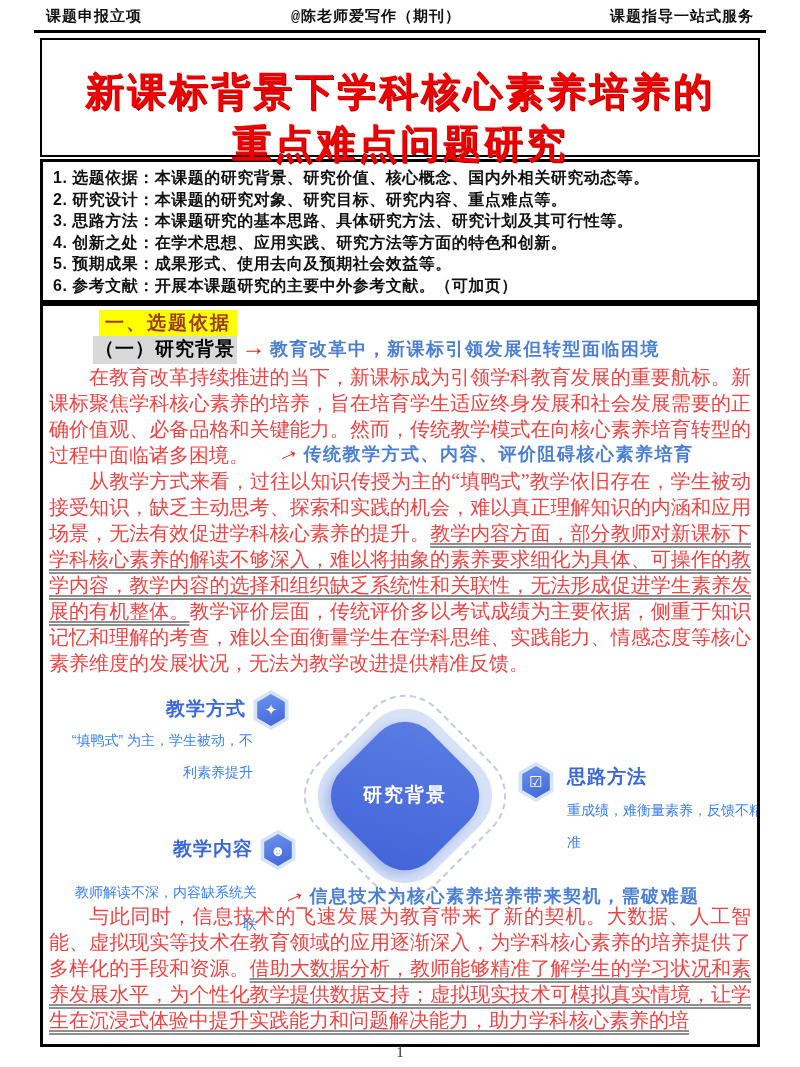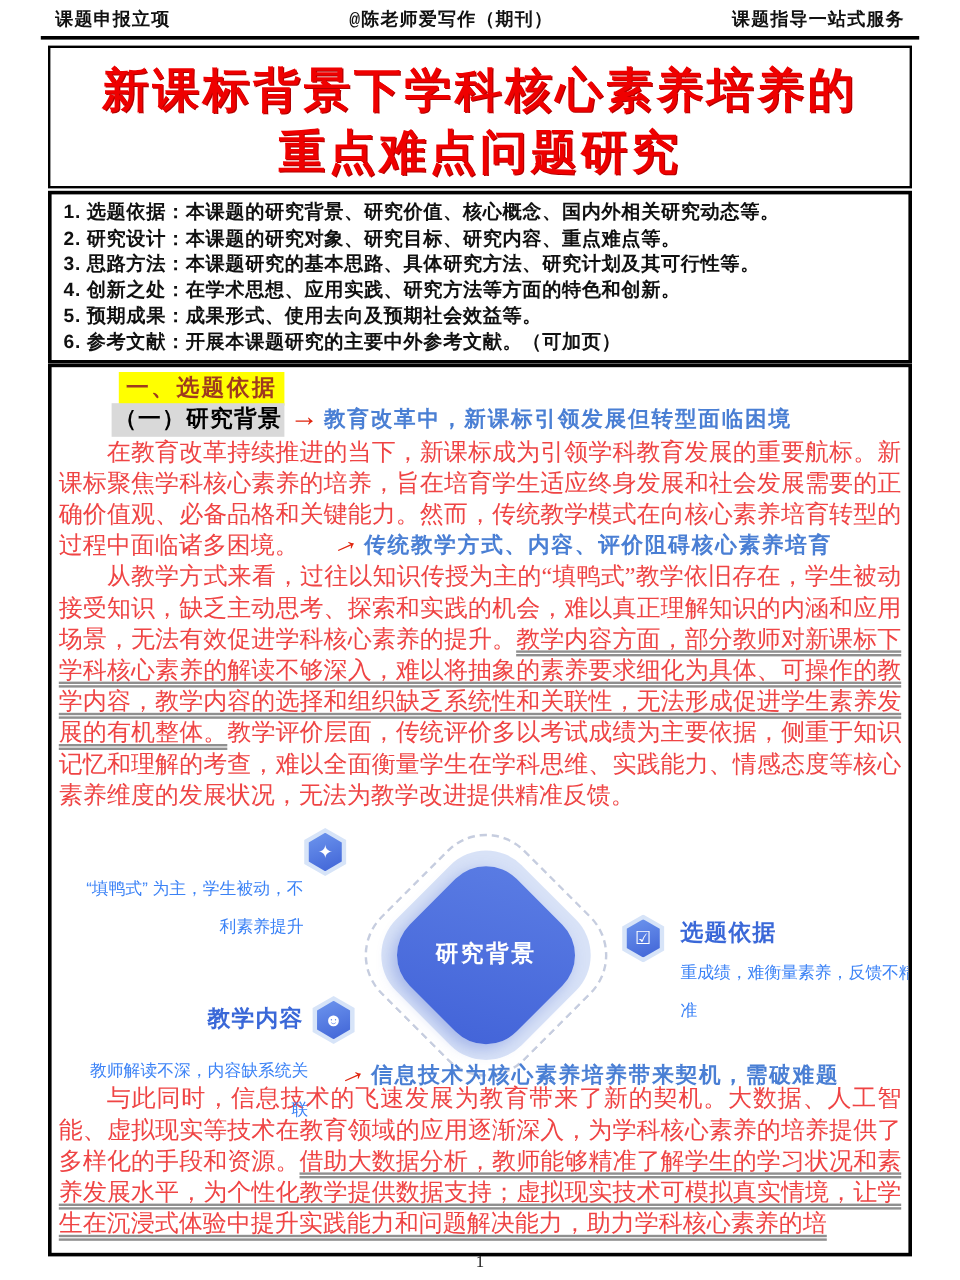--- a/index.html
+++ b/index.html
@@ -14,21 +14,21 @@
   .top-header {
     margin: 0 34px; padding: 7px 12px 4px 12px;
     display: flex; justify-content: space-between; align-items: baseline;
     border-bottom: 3px solid #000;
     font-weight: bold; font-size: 15px; letter-spacing: 1px; font-family: Liberation Mono, monospace;
   }
 
   
   .box { margin: 0 40px; border: 2px solid #000; background: #fff; }
 
-  .title-box { margin-top: 5px; height: 119px; text-align: center; padding-top: 10px; }
+  .title-box { margin-top: 5px; height: 119px; text-align: center; padding-top: 26px; }
   .title-line {
     font-size: 39px; font-weight: 900; color: #ef0000;
     letter-spacing: 3px; line-height: 52px;
     text-shadow: 1px 1px 0 #b00000;
     font-family: "Liberation Sans", "DejaVu Sans", sans-serif;
   }
 
   .list-box { margin-top: 2px; border-width: 3px; padding: 5px 10px 4px 10px; }
   .list-row { font-size: 16px; font-weight: 600; line-height: 21.5px; letter-spacing: 0.5px; }
 
@@ -166,31 +166,32 @@
 
   <div class="diagram">
 
     <div class="dg-center">
       <div class="dg-dashed"></div>
       <div class="dg-glow"></div>
       <div class="dg-blue"></div>
       <div class="dg-center-label">研究背景</div>
     </div>
 
+    <div class="dg-label" style="left:37px; top:18px; width:160px; text-align:right;">教学方式</div>
     <div class="hexwrap" style="left:203px; top:12px;">
       <div class="hex-outer"></div>
       <div class="hex-inner">✦</div>
     </div>
     <div class="dg-desc" style="left:10px; top:46px; width:194px; text-align:right;">“填鸭式” 为主，学生被动，不利素养提升</div>
 
     <div class="hexwrap" style="left:468px; top:84px;">
       <div class="hex-outer"></div>
       <div class="hex-inner">☑</div>
     </div>
-    <div class="dg-label" style="left:518px; top:86px;">选题依据</div>
+    <div class="dg-label" style="left:518px; top:86px;">思路方法</div>
     <div class="dg-desc" style="left:518px; top:116px; width:196px;">重成绩，难衡量素养，反馈不精准</div>
 
     <div class="dg-label" style="left:44px; top:158px; width:160px; text-align:right;">教学内容</div>
     <div class="hexwrap" style="left:210px; top:152px;">
       <div class="hex-outer"></div>
       <div class="hex-inner">☻</div>
     </div>
     <div class="dg-desc" style="left:18px; top:198px; width:190px; text-align:right;">教师解读不深，内容缺系统关联</div>
   </div>
 

